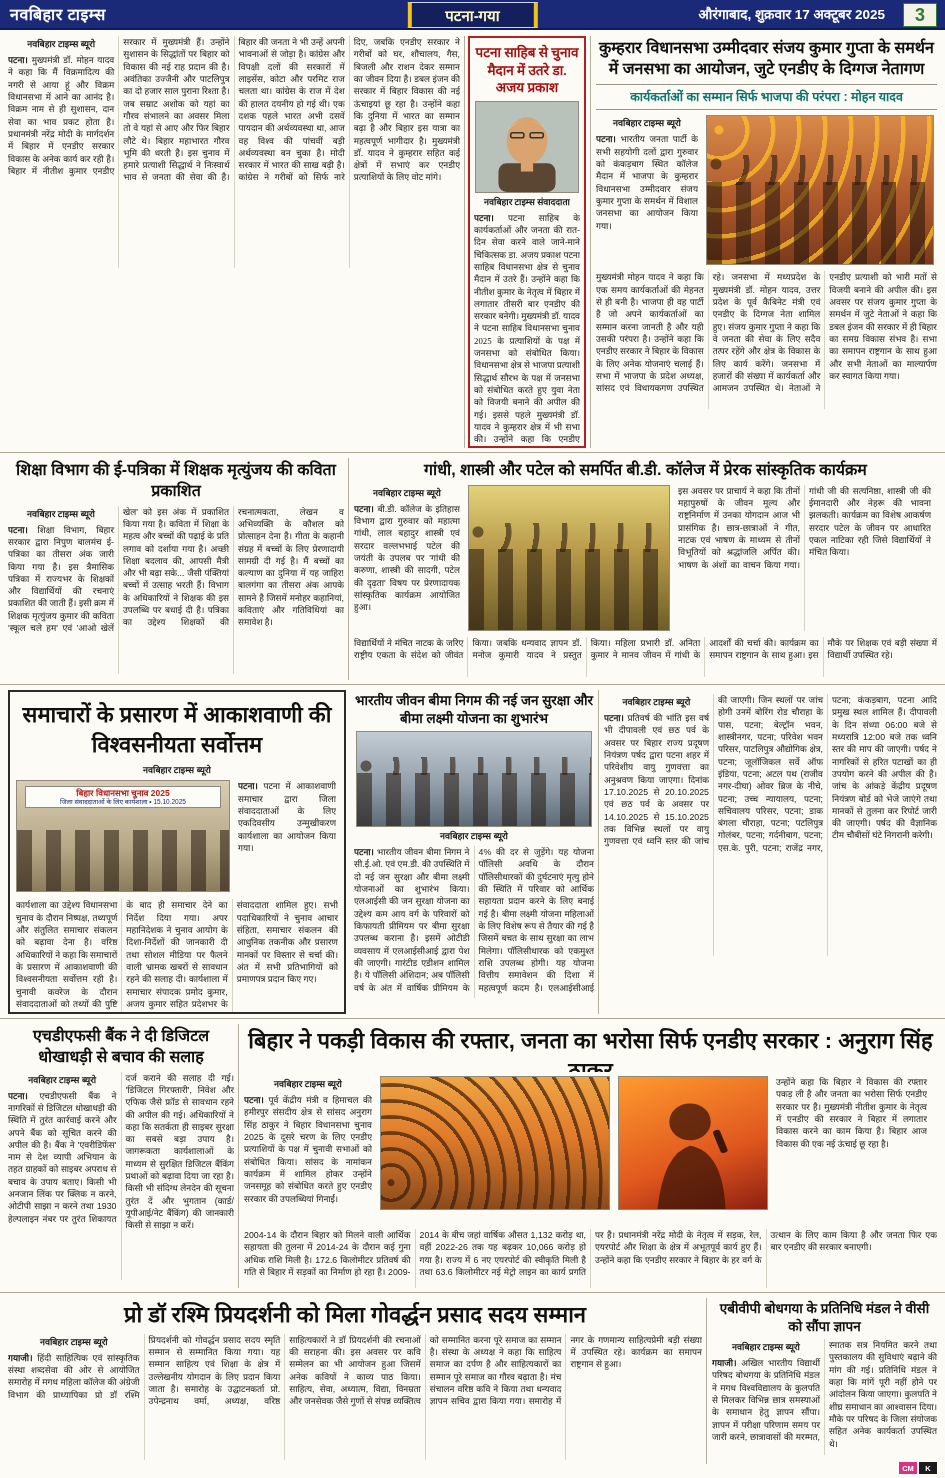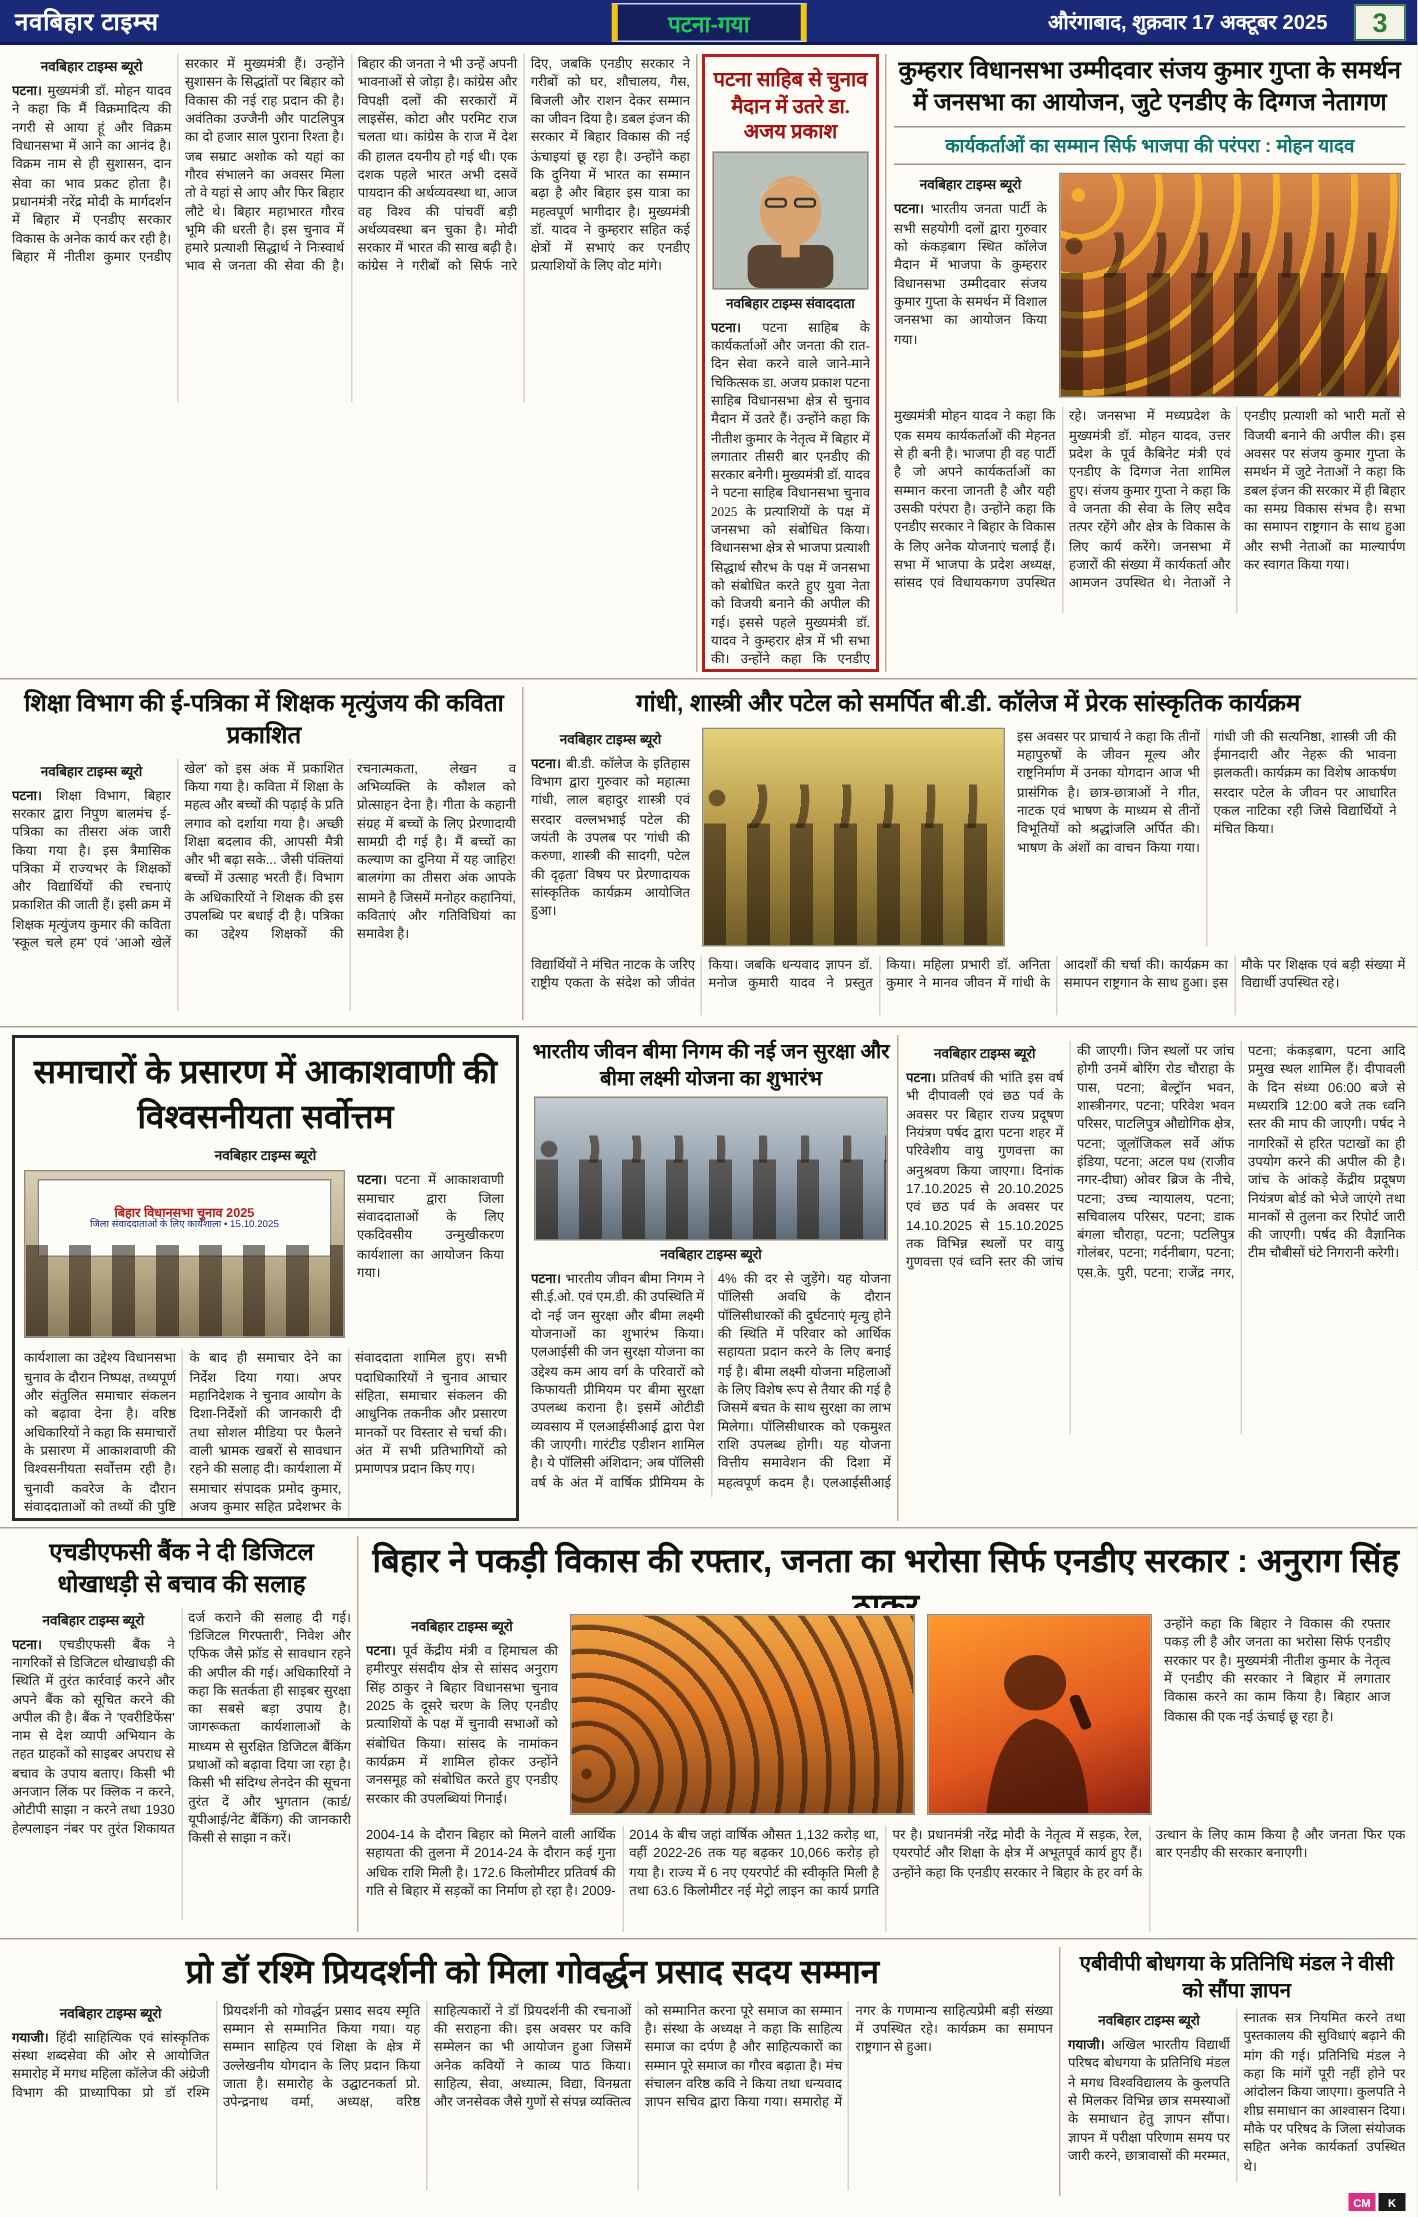--- a/index.html
+++ b/index.html
@@ -13,21 +13,21 @@
   #masthead {
     position:absolute; left:0; top:0; width:945px; height:30px;
     background:#1b2a78; color:#ffffff; display:flex; align-items:center;
     border-bottom:2px solid #101c55;
   }
   .mast-paper { font-size:16px; font-weight:bold; padding-left:10px; letter-spacing:.5px; }
   .mast-edition {
     position:absolute; left:50%; top:2px; transform:translateX(-50%);
     background:#14205e; border:1px solid #cfd6ff;
     border-left:4px solid #f0c419; border-right:4px solid #f0c419;
-    color:#22c55e; font-weight:bold; font-size:15px; padding:2px 34px;
+    color:#fef9c3; font-weight:bold; font-size:15px; padding:2px 34px;
   }
   .mast-date { position:absolute; right:60px; font-size:13.5px; font-weight:bold; }
   .mast-page {
     position:absolute; right:8px; top:3px; width:34px; height:24px;
     background:#f3f2e6; color:#2e7d32; font-weight:bold; font-size:18px;
     display:flex; align-items:center; justify-content:center; border:1px solid #2e7d32;
   }
   
   .art { position:absolute; overflow:hidden; }
   .hl { font-weight:bold; text-align:center; color:#111; }
@@ -59,21 +59,21 @@
   .ph-formal { background: linear-gradient(180deg,#c3ccd4 0%, #93a0ab 55%, #5d6b77 100%); }
   .ph-crowd { background:
       repeating-radial-gradient(circle at 10px 80%, rgba(60,30,10,.7) 0 3px, rgba(60,30,10,0) 4px 16px),
       linear-gradient(180deg,#f0a646 0%, #e07b2a 45%, #8a4a1c 100%); }
   .ph-speaker { background: linear-gradient(160deg,#ff9a2e 0%, #e0571e 60%, #8e1f10 100%); }
   .figs::after { content:""; position:absolute; left:0; right:0; bottom:0; height:56%;
       background:repeating-linear-gradient(90deg, rgba(35,22,12,.55) 0 15px, rgba(35,22,12,0) 15px 29px); }
   .heads::before { content:""; position:absolute; left:0; right:0; top:26%; height:20%;
       background:repeating-radial-gradient(circle at 9px 9px, rgba(45,28,15,.6) 0 5px, rgba(45,28,15,0) 6px 28px); }
   .banner { position:absolute; left:4%; top:4%; width:92%; background:#fdfdf8; border:1px solid #888;
-      text-align:center; padding:16px 0; }
+      text-align:center; padding:1px 0; }
   .banner .b1 { font-size:8.5px; font-weight:bold; color:#b32020; line-height:1.2; }
   .banner .b2 { font-size:6.5px; color:#1b2a78; line-height:1.2; }
   .portrait-svg { display:block; width:100%; height:100%; }
   
   .box-red { border:2px solid #b32020; padding:4px;font-family:Liberation Serif, serif; }
   .box-black { border:2px solid #2b2b2b; padding:6px; }
   
   #regmarks { position:absolute; right:8px; bottom:4px; display:flex; gap:2px; }
   .mark { width:18px; height:12px; color:#fff; font-size:7.5px; font-weight:bold;
       display:flex; align-items:center; justify-content:center; }
@@ -227,21 +227,21 @@
         <svg viewBox="0 0 100 100" preserveAspectRatio="none" style="width:100%;height:100%">
           <circle cx="48" cy="34" r="14" fill="rgba(60,20,8,.75)"></circle>
           <path d="M26 100 Q30 58 48 52 Q70 56 72 100 Z" fill="rgba(60,20,8,.75)"></path>
           <rect x="66" y="40" width="5" height="18" rx="2" fill="rgba(30,10,5,.85)" transform="rotate(-20 68 49)"></rect>
         </svg>
       </div>
       <div class="leadcol" style="width:151px">
         <p class="bt">उन्होंने कहा कि बिहार ने विकास की रफ्तार पकड़ ली है और जनता का भरोसा सिर्फ एनडीए सरकार पर है। मुख्यमंत्री नीतीश कुमार के नेतृत्व में एनडीए की सरकार ने बिहार में लगातार विकास करने का काम किया है। बिहार आज विकास की एक नई ऊंचाई छू रहा है।</p>
       </div>
     </div>
-    <div class="cols c4" style="height:72px;margin-top:5px">
+    <div class="cols c4" style="height:72px;margin-top:17px">
       <p class="bt">2004-14 के दौरान बिहार को मिलने वाली आर्थिक सहायता की तुलना में 2014-24 के दौरान कई गुना अधिक राशि मिली है। 172.6 किलोमीटर प्रतिवर्ष की गति से बिहार में सड़कों का निर्माण हो रहा है। 2009-2014 के बीच जहां वार्षिक औसत 1,132 करोड़ था, वहीं 2022-26 तक यह बढ़कर 10,066 करोड़ हो गया है। राज्य में 6 नए एयरपोर्ट की स्वीकृति मिली है तथा 63.6 किलोमीटर नई मेट्रो लाइन का कार्य प्रगति पर है। प्रधानमंत्री नरेंद्र मोदी के नेतृत्व में सड़क, रेल, एयरपोर्ट और शिक्षा के क्षेत्र में अभूतपूर्व कार्य हुए हैं। उन्होंने कहा कि एनडीए सरकार ने बिहार के हर वर्ग के उत्थान के लिए काम किया है और जनता फिर एक बार एनडीए की सरकार बनाएगी।</p>
     </div>
   </section>
 
   <div class="hline" style="left:0;top:1292px;width:945px"></div>
 
   <section class="art" style="left:8px;top:1298px;width:694px;height:166px">
     <h2 class="hl hl-lg">प्रो डॉ रश्मि प्रियदर्शनी को मिला गोवर्द्धन प्रसाद सदय सम्मान</h2>
     <div class="cols c5" style="height:126px;margin-top:3px">
       <div class="byline">नवबिहार टाइम्स ब्यूरो</div>

